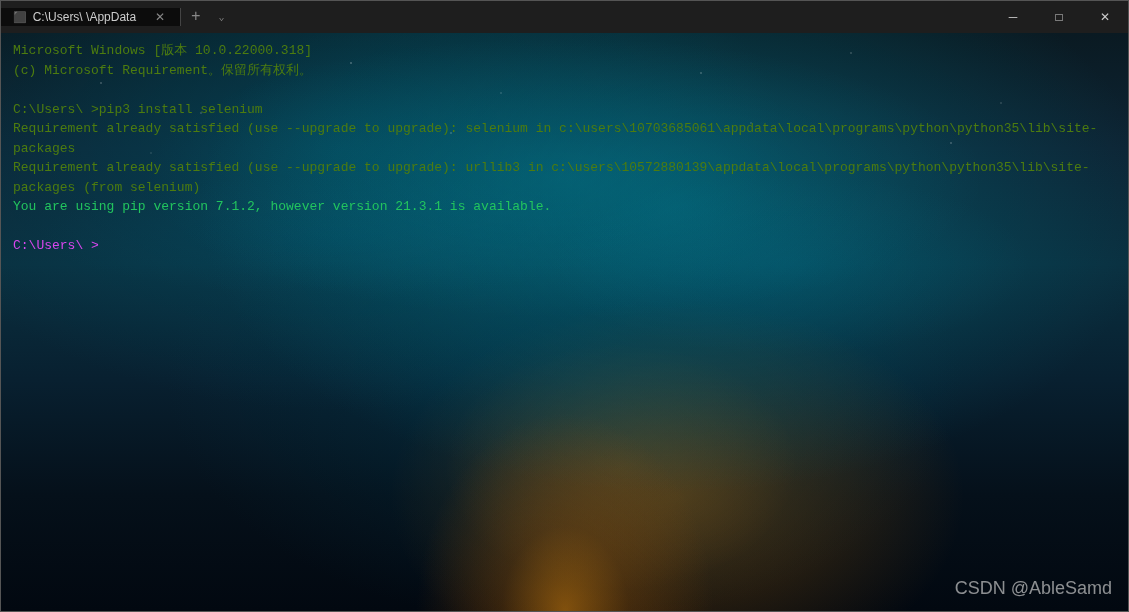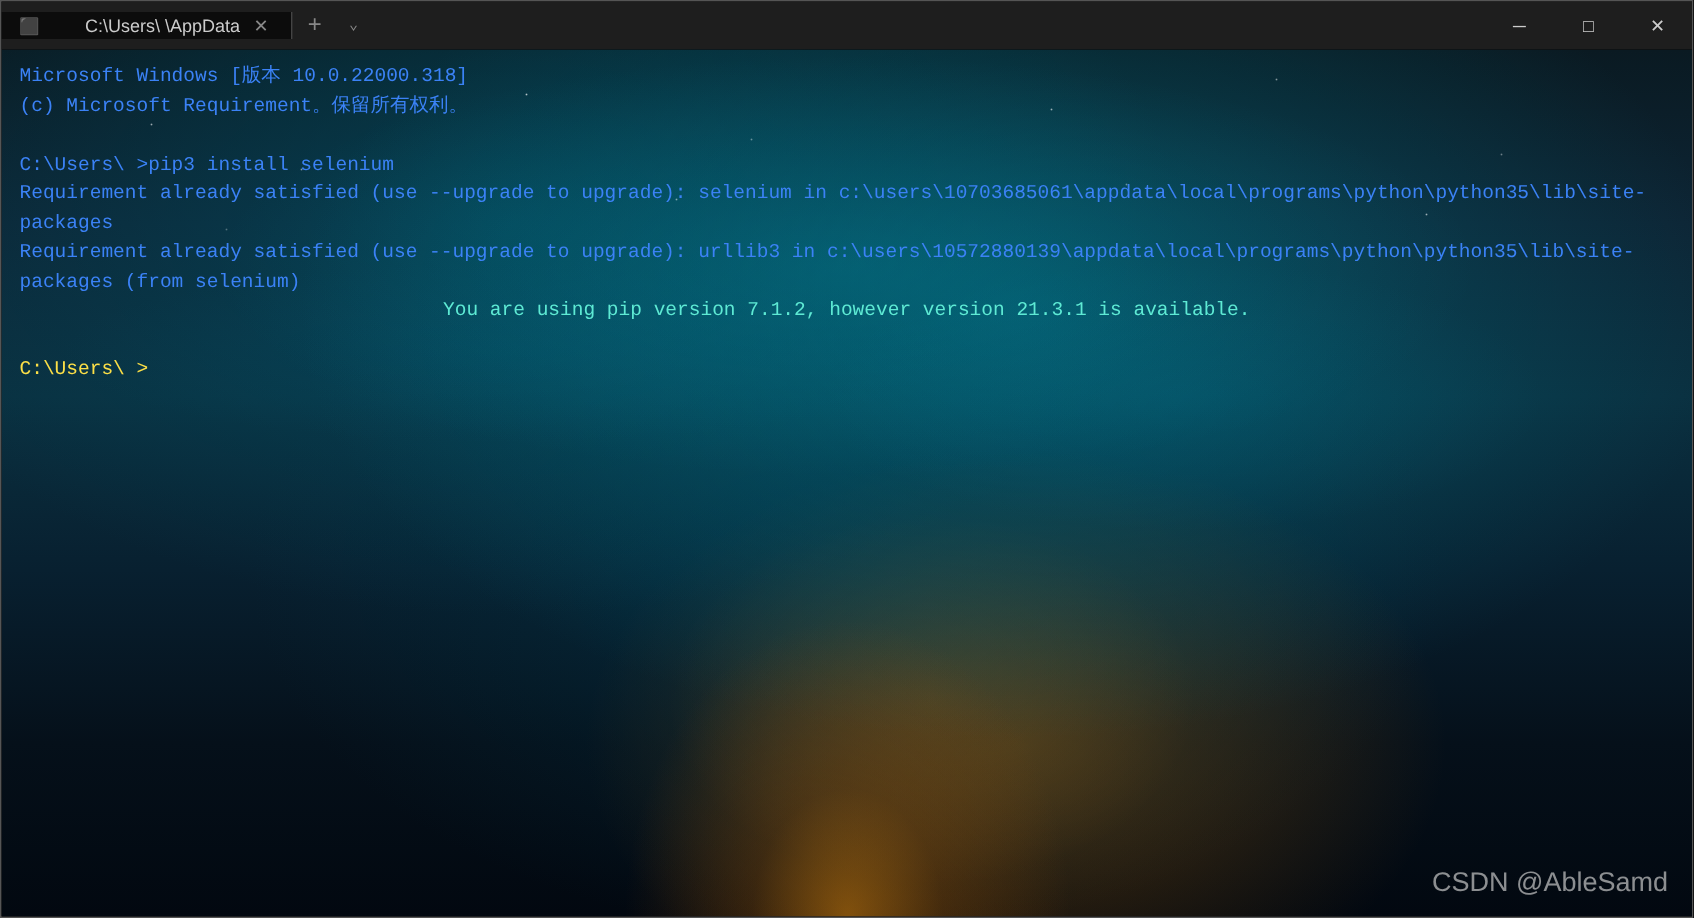--- a/index.html
+++ b/index.html
@@ -55,21 +55,20 @@
       color: #888;
     }
 
     .tab .tab-label {
       flex: 1;
       color: #ccc;
       font-size: 12px;
       white-space: nowrap;
       overflow: hidden;
       text-overflow: ellipsis;
-      margin-left: 24px;
     }
 
     .tab .close-btn {
       font-size: 12px;
       color: #888;
       cursor: pointer;
       width: 16px;
       height: 16px;
       display: flex;
       align-items: center;
@@ -167,23 +166,23 @@
     .terminal-text {
       position: relative;
       z-index: 1;
       padding: 8px 12px;
       color: #c0c0c0;
       font-size: 13px;
       line-height: 1.5;
       font-family: 'Consolas', 'Courier New', monospace;
     }
 
-    .line-white { color: #3b82f6; }
-    .line-yellow { color: #5eead4; text-align: center; }
-    .line-prompt { color: #fde047; }
+    .line-white { color: #4d7c0f; }
+    .line-yellow { color: #22c55e; }
+    .line-prompt { color: #d946ef; }
 
     .watermark {
       position: absolute;
       bottom: 12px;
       right: 16px;
       color: rgba(200,200,200,0.7);
       font-size: 18px;
       font-family: 'Segoe UI', sans-serif;
       z-index: 2;
     }

